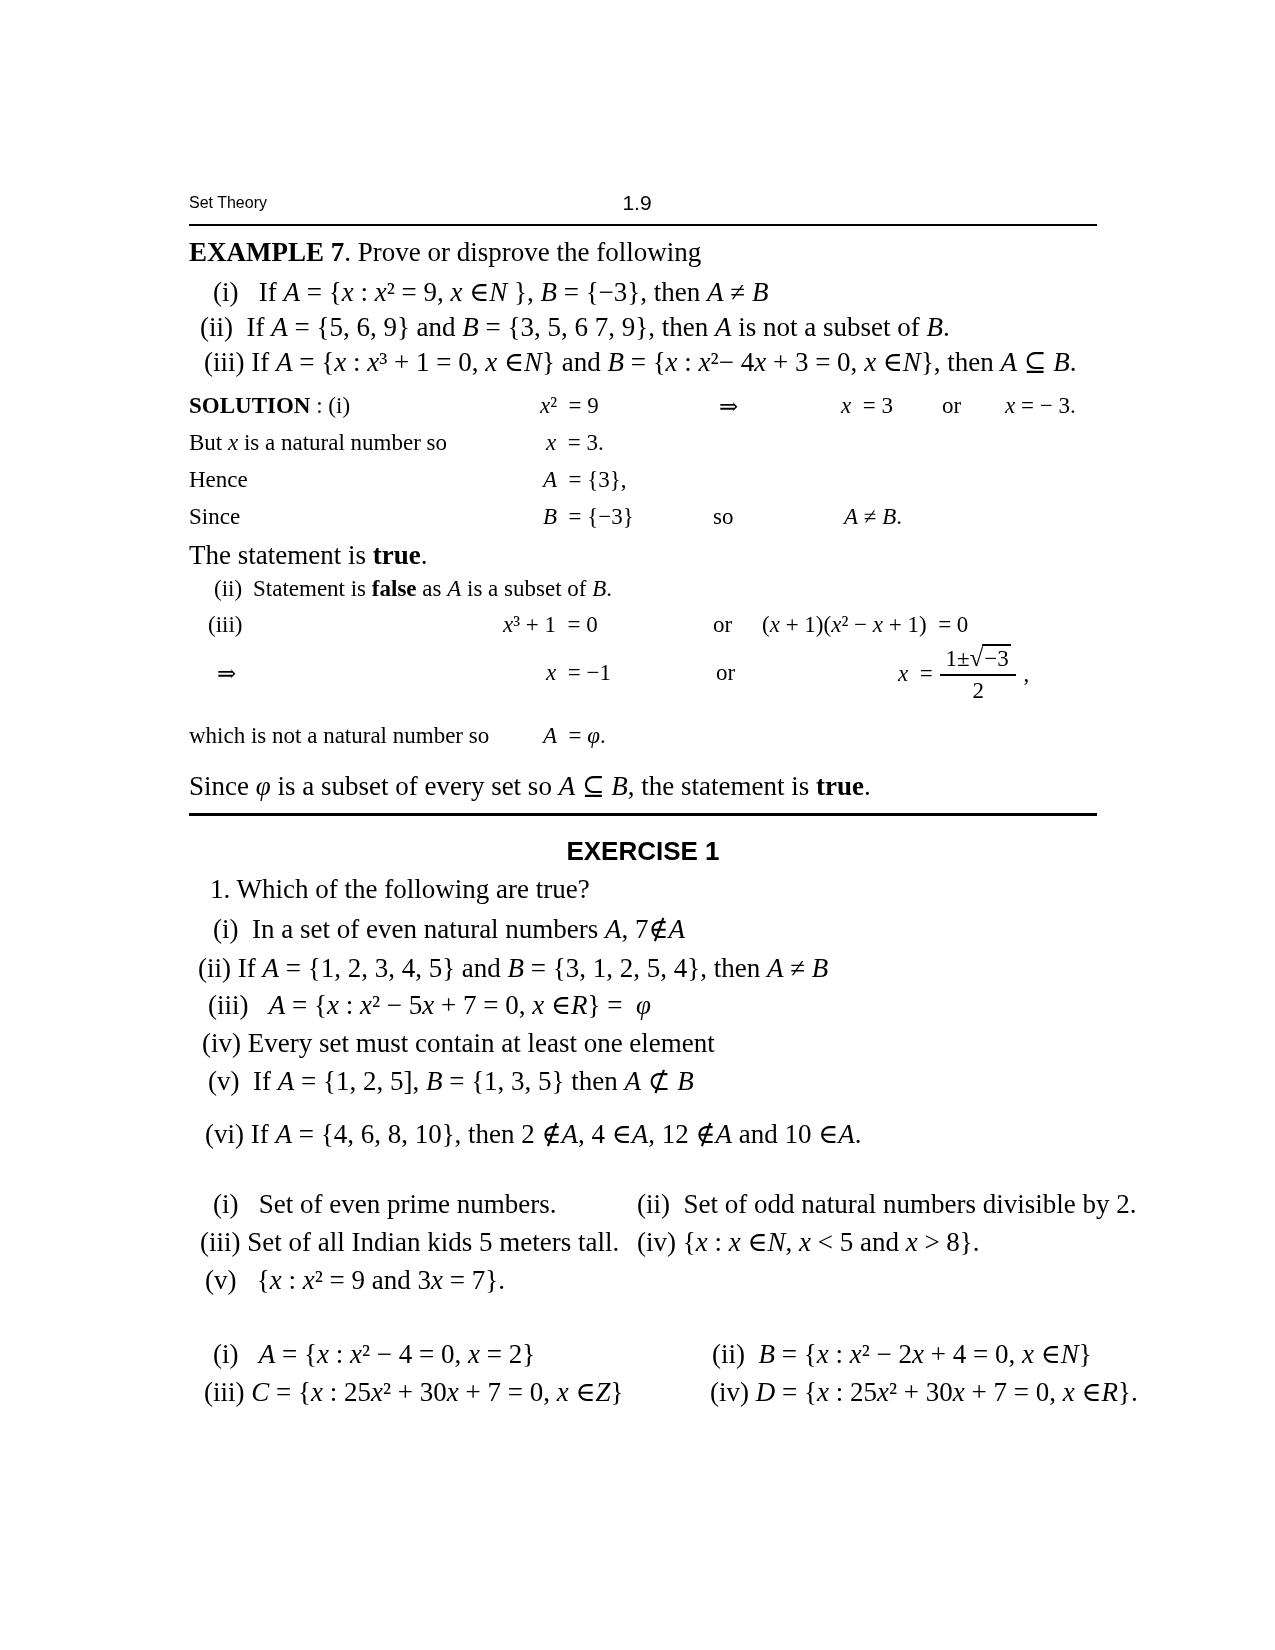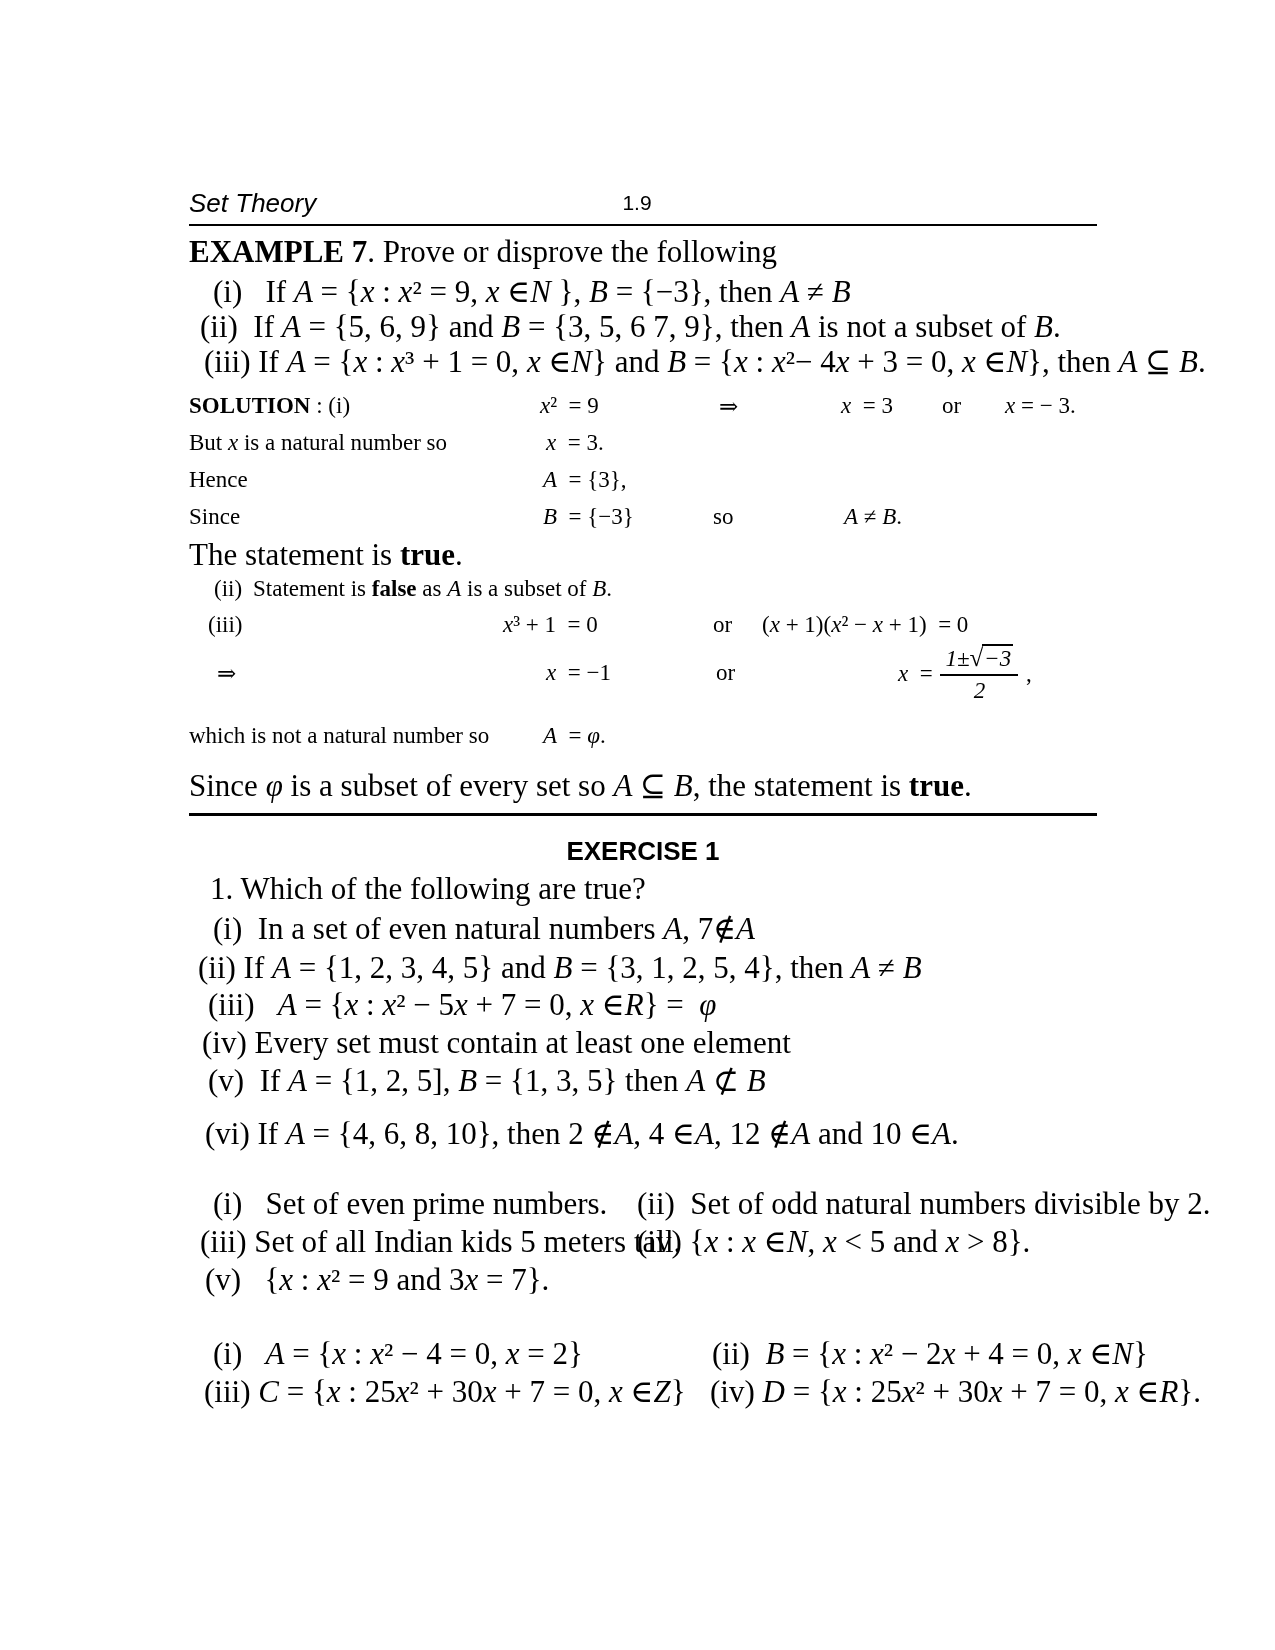--- a/index.html
+++ b/index.html
@@ -1,23 +1,23 @@
 <!DOCTYPE html>
 <html><head>
 <meta charset="utf-8">
 <style>
   html,body{margin:0;padding:0;background:#e8e8e8;}
   #page{position:relative;width:1275px;height:1650px;background:#ffffff;overflow:hidden;
         font-family:"Liberation Serif","DejaVu Serif",serif;color:#000;}
-  .line{position:absolute;white-space:pre;font-size:31px;line-height:30px;}
+  .line{position:absolute;white-space:pre;font-size:27px;line-height:30px;}
   .sans{font-family:"Liberation Sans","DejaVu Sans",sans-serif;}
   .b{font-weight:bold;}
   .rule{position:absolute;background:#000;}
   
-  #hdr-left{left:189px;top:188px;font-size:26px;font-style:italic;}
+  #hdr-left{left:189px;top:188px;font-size:16px;}
   #hdr-right{left:189px;top:188px;width:896px;text-align:center;font-size:21px;}
   #rule1{left:189px;top:224px;width:908px;height:2px;}
   
   #ex-title{left:189px;top:237px;}
   #ex-i{left:213px;top:277px;}
   #ex-ii{left:200px;top:312px;}
   #ex-iii{left:204px;top:347px;}
   
   .row{position:absolute;left:0;top:0;width:1186px;height:36px;}
   .row>span{position:absolute;white-space:pre;font-size:23px;}
@@ -25,21 +25,21 @@
   #rowA .c3{left:841px;} #rowA .c4{left:942px;} #rowA .c5{left:1005px;}
   #rowB{top:430px;} #rowB .c0{left:189px;} #rowB .c1{left:546px;}
   #rowC{top:467px;} #rowC .c0{left:189px;} #rowC .c1{left:543px;}
   #rowD{top:504px;} #rowD .c0{left:189px;} #rowD .c1{left:543px;} #rowD .c2{left:713px;} #rowD .c3{left:844px;}
   #rowE{top:540px;left:189px;}
   #rowF{top:576px;} #rowF .c0{left:214px;} #rowF .c1{left:253px;}
   #rowG{top:612px;} #rowG .c0{left:208px;} #rowG .c1{left:503px;} #rowG .c2{left:713px;} #rowG .c3{left:762px;}
   #rowH{top:638px;height:76px;}
   #rowH .mid{top:22px;} #rowH .m0{left:217px;} #rowH .m1{left:546px;} #rowH .m2{left:716px;}
   #rowH .fracline{left:898px;top:0;height:72px;display:inline-flex;align-items:center;position:absolute;}
-  .frac{display:inline-flex;flex-direction:column;align-items:center;margin:0 2px;font-style:italic;}
+  .frac{display:inline-flex;flex-direction:column;align-items:center;margin:0 2px;}
   .fnum{border-bottom:2px solid #000;padding:0 5px 2px 5px;line-height:26px;}
   .fden{line-height:26px;padding-top:2px;}
   .sqrtsym{font-size:25px;margin-right:-1px;}
   .rad{border-top:2px solid #000;padding:0 2px;}
   #rowI{top:723px;} #rowI .c0{left:189px;} #rowI .c1{left:543px;}
   #rowJ{top:771px;left:189px;}
   #rule2{left:189px;top:813px;width:908px;height:3px;}
   
   #ex-heading{left:189px;top:836px;width:908px;text-align:center;font-size:26px;}
   #q1t{left:210px;top:874px;}

